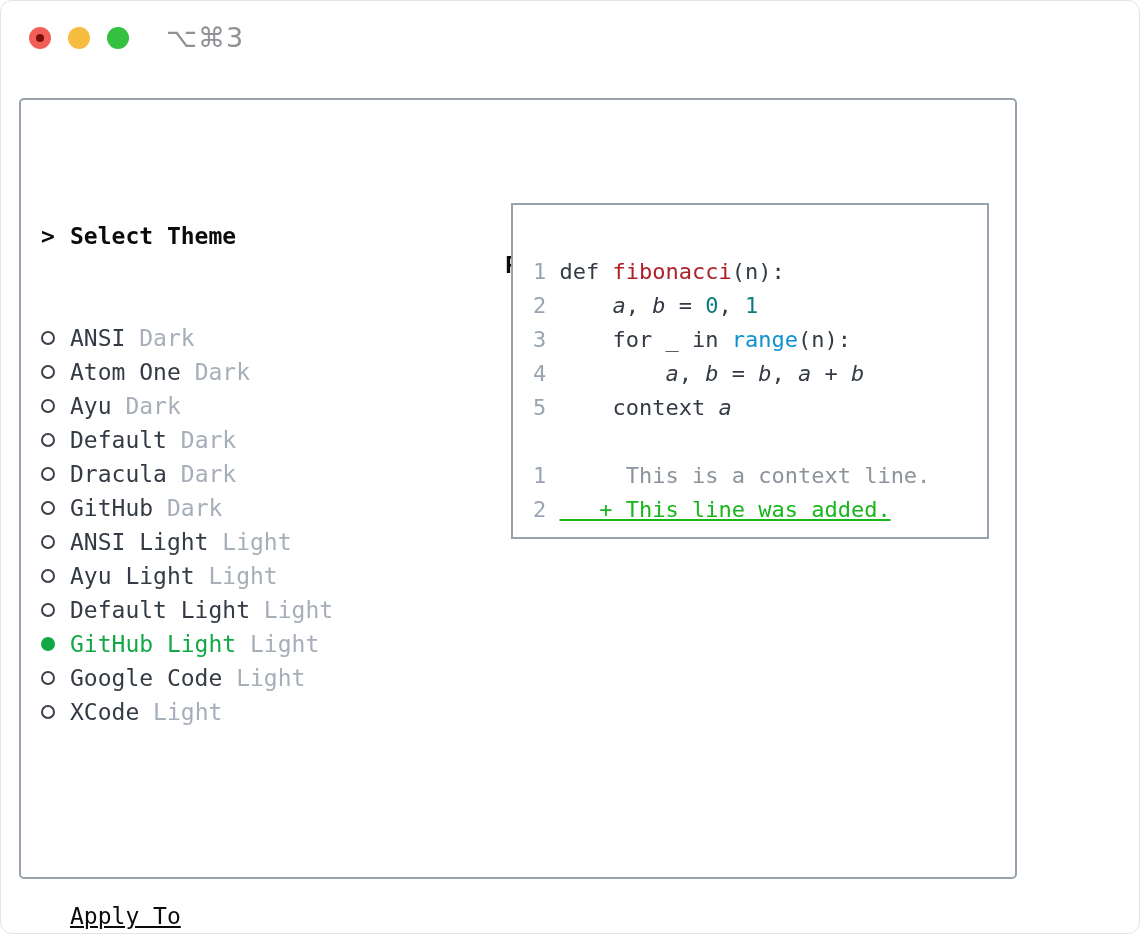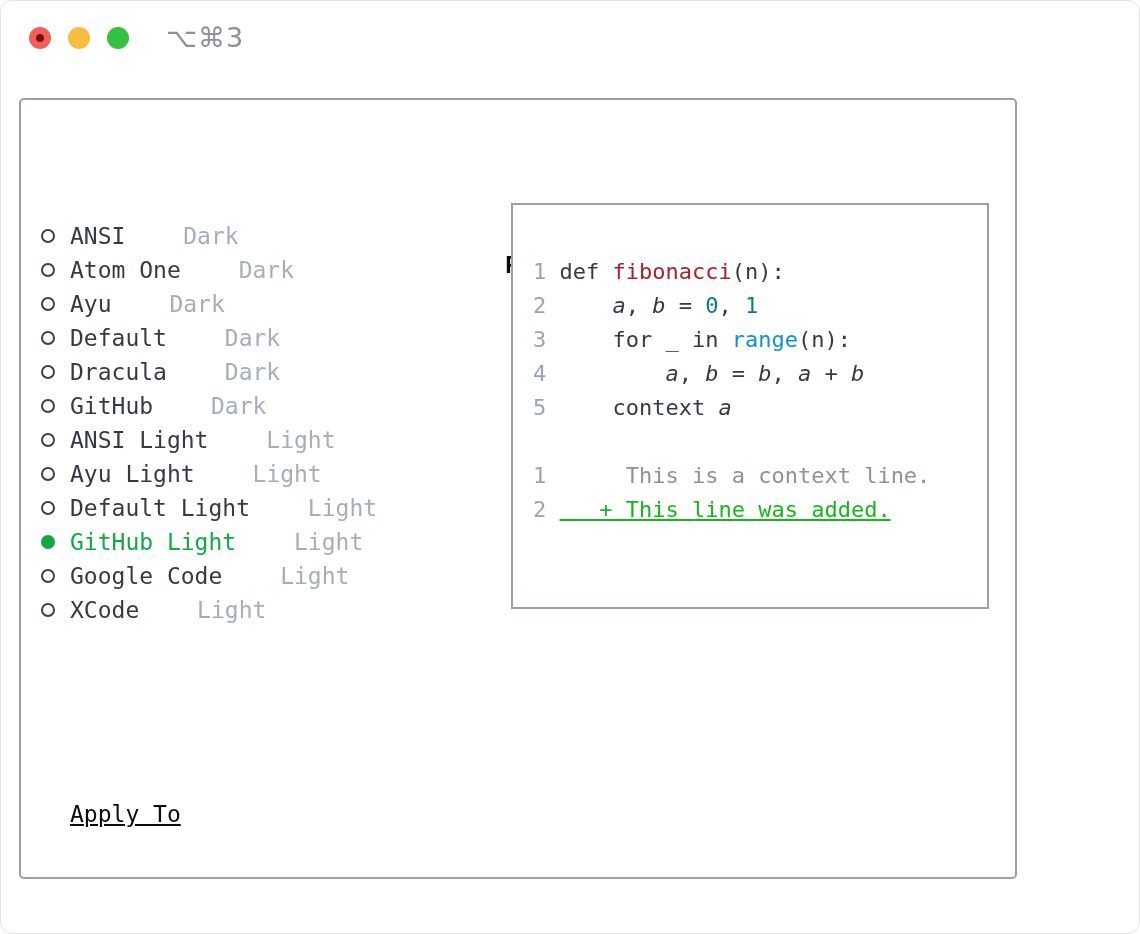--- a/index.html
+++ b/index.html
@@ -42,31 +42,31 @@
   .bullet { display:inline-block; width:29px; }
   .prompt-char { font-weight:bold; color:var(--black); }
   .hdr { font-weight:bold; color:var(--black); }
   .radio {
     display:inline-block; width:14px; height:14px; border-radius:50%;
     border:2px solid #3b424c; vertical-align:middle; margin-top:-4px;
   }
   .radio.on { border-color:var(--green); background:var(--green); }
   .tname { color:var(--dark); }
   .tname.sel { color:var(--green); }
-  .variant { color:var(--muted);margin-left:44px; }
+  .variant { color:var(--muted); }
   .apply-hdr { padding-left:29px; color:var(--black);text-decoration:underline; }
   .spacer { height:34px; }
 
   
   .preview-title {
     position:absolute; left:484px; top:148px; font-size:23px; line-height:34px;
     font-weight:bold; color:var(--black);
   }
   .preview-box {
-    position:absolute; left:490px; top:103px; width:478px; height:406px;
+    position:absolute; left:490px; top:103px; width:478px; height:336px;
     border:2px solid var(--border); background:#fff;
     padding:50px 14px 50px 20px;
     font-size:22px; line-height:34px;
   }
   .pline { white-space:pre; }
   .ln { color:var(--ln); }
   .seg-code    { color:var(--dark); }
   .seg-fn      { color:var(--fn); }
   .seg-num     { color:var(--numc); }
   .seg-builtin { color:var(--builtin); }
@@ -85,20 +85,21 @@
       <span class="tl-red-inner"></span>
     </span>
     <span class="tl-dot tl-yellow"></span>
     <span class="tl-dot tl-green"></span>
     <span class="shortcut">⌥⌘3</span>
   </div>
 
   <div class="panel">
 
     <div class="left-col">
+      <div class="row"><span class="bullet"><span class="prompt-char">&gt;</span></span><span class="hdr">Select Theme</span></div>
       <div id="theme-list"><div class="row"><span class="bullet"><span class="radio"></span></span><span class="tname">ANSI</span><span class="variant"> Dark</span></div><div class="row"><span class="bullet"><span class="radio"></span></span><span class="tname">Atom One</span><span class="variant"> Dark</span></div><div class="row"><span class="bullet"><span class="radio"></span></span><span class="tname">Ayu</span><span class="variant"> Dark</span></div><div class="row"><span class="bullet"><span class="radio"></span></span><span class="tname">Default</span><span class="variant"> Dark</span></div><div class="row"><span class="bullet"><span class="radio"></span></span><span class="tname">Dracula</span><span class="variant"> Dark</span></div><div class="row"><span class="bullet"><span class="radio"></span></span><span class="tname">GitHub</span><span class="variant"> Dark</span></div><div class="row"><span class="bullet"><span class="radio"></span></span><span class="tname">ANSI Light</span><span class="variant"> Light</span></div><div class="row"><span class="bullet"><span class="radio"></span></span><span class="tname">Ayu Light</span><span class="variant"> Light</span></div><div class="row"><span class="bullet"><span class="radio"></span></span><span class="tname">Default Light</span><span class="variant"> Light</span></div><div class="row"><span class="bullet"><span class="radio on"></span></span><span class="tname sel">GitHub Light</span><span class="variant"> Light</span></div><div class="row"><span class="bullet"><span class="radio"></span></span><span class="tname">Google Code</span><span class="variant"> Light</span></div><div class="row"><span class="bullet"><span class="radio"></span></span><span class="tname">XCode</span><span class="variant"> Light</span></div></div>
       <div class="spacer"></div>
       <div class="row apply-hdr">Apply To</div>
       
       
       
     </div>
 
     <div class="preview-title">Preview</div>
     <div class="preview-box">

